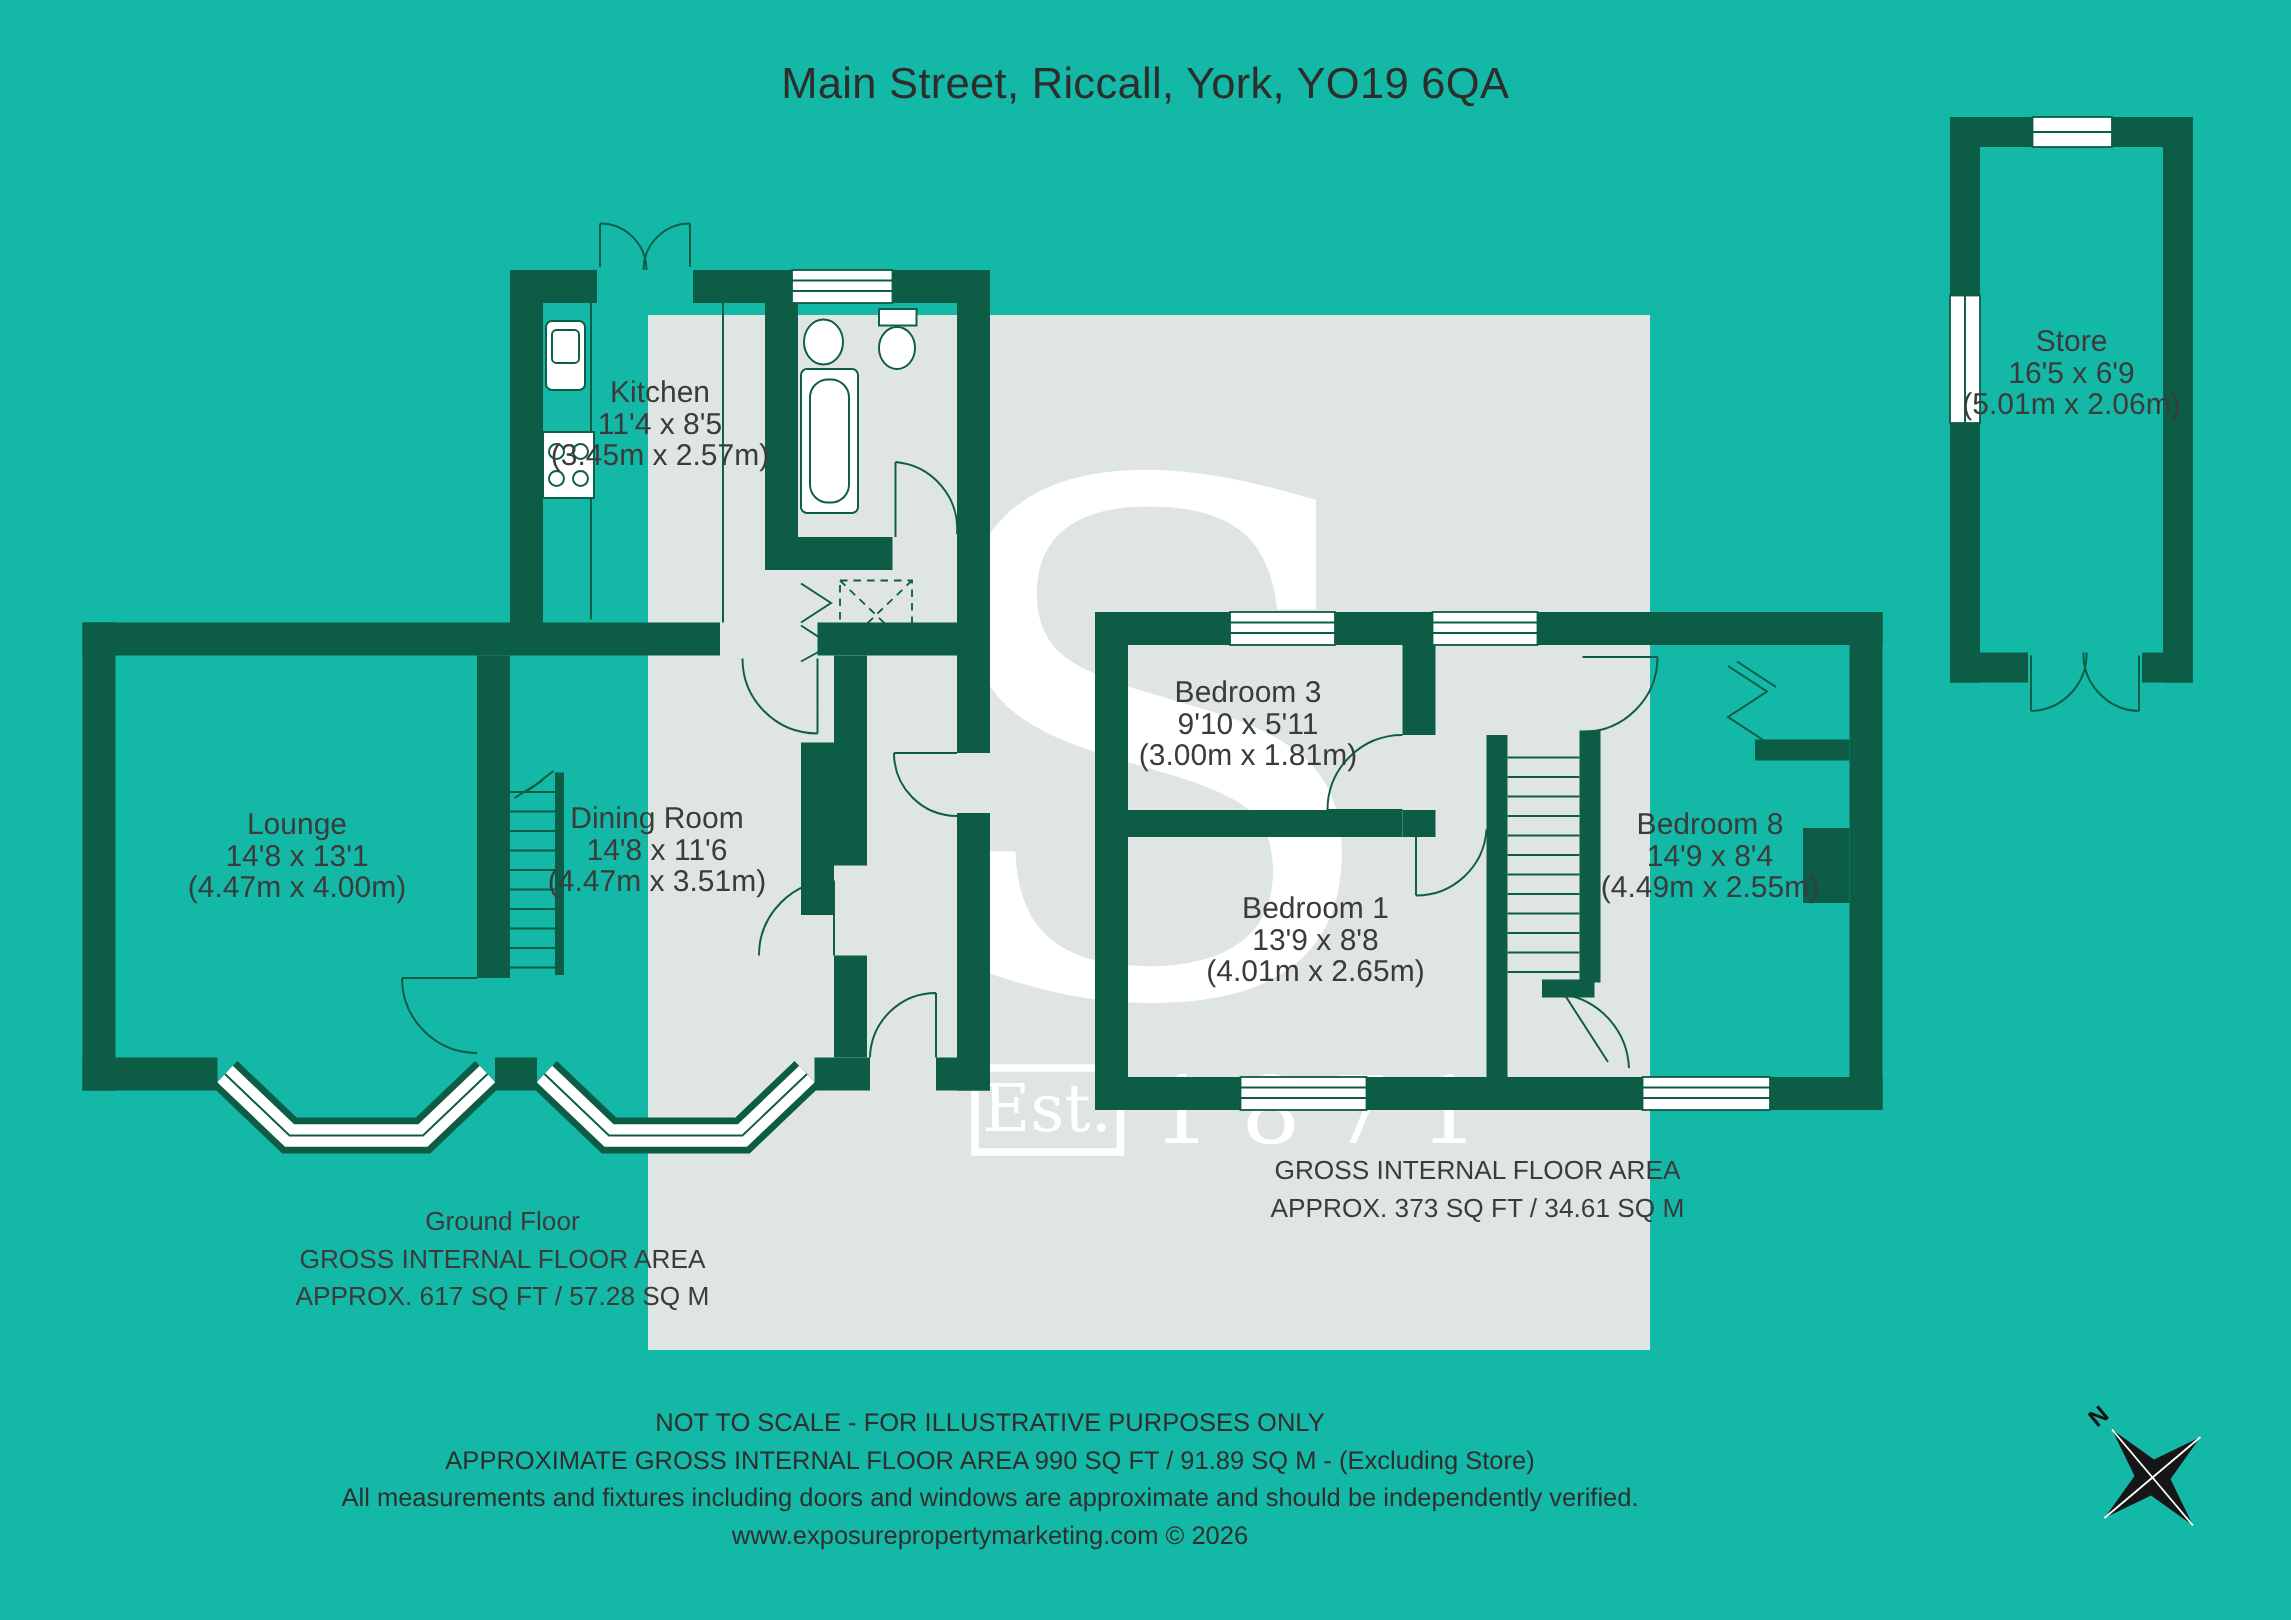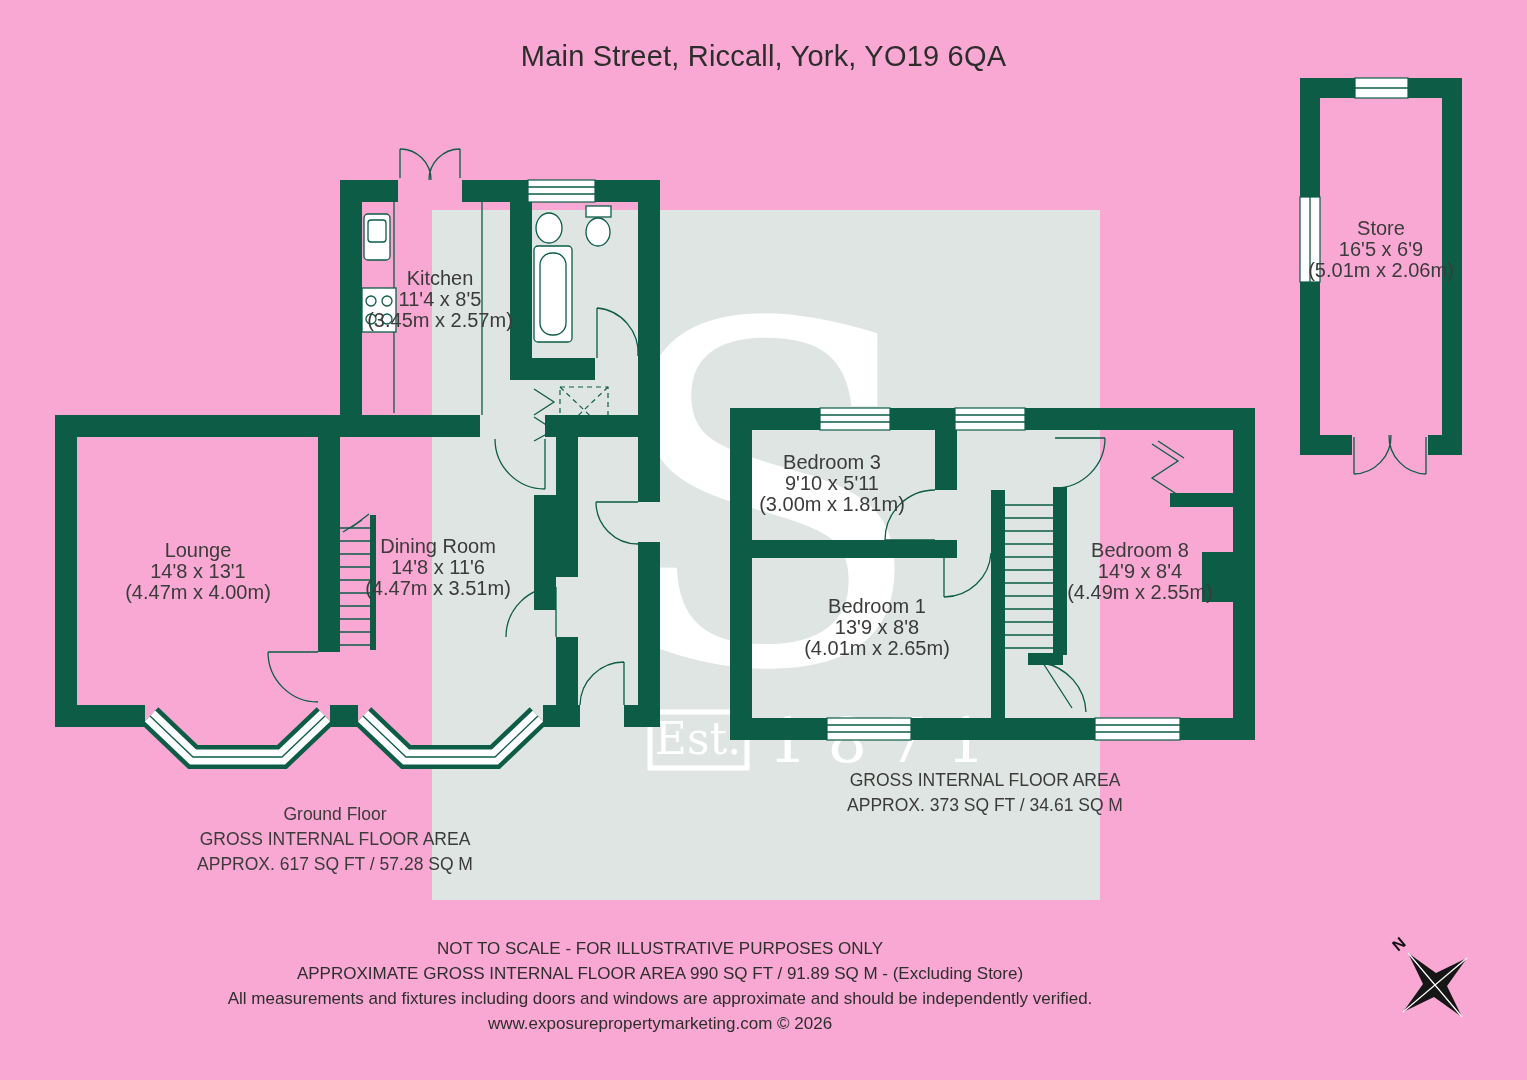--- a/index.html
+++ b/index.html
@@ -1,16 +1,16 @@
 <!DOCTYPE html>
 <html style="--wall: #0D5C46; --watermark_bg: #DFE5E2;"><head>
 <meta charset="utf-8">
 <style>
   html,body{margin:0;padding:0;background:#fff;}
-  .canvas{position:relative;width:1527px;height:1080px;background:#f9a8d4;
+  .canvas{position:relative;width:1527px;height:1080px;background:#14b8a6;
           font-family:"Liberation Sans",sans-serif;overflow:hidden;}
   .page-title{position:absolute;left:0;top:40px;width:1527px;text-align:center;
               font-size:29px;color:#2d2d2c;letter-spacing:0.2px;}
   .room-label{position:absolute;width:170px;text-align:center;
               font-size:20px;line-height:21px;color:#3b3b3a;}
   .floor-label{position:absolute;width:400px;text-align:center;
                font-size:17.5px;line-height:25px;color:#3b3b3a;}
   .footer{position:absolute;left:0;top:936px;width:1320px;text-align:center;
           font-size:17px;line-height:25px;color:#2e2e2d;}
   svg text.wm-s{font-family:"DejaVu Serif",serif;font-size:470px;fill:#ffffff;}
@@ -231,21 +231,21 @@
       </g>
     </g>
 
     <g>
       <path d="M1408,953 L1436,973 L1467,958 L1447,986 L1462,1017 L1434,997 L1403,1012 L1423,984 Z" fill="#161616"></path>
       <path d="M1435,985 L1408,953 M1435,985 L1467,958 M1435,985 L1462,1017 M1435,985 L1403,1012" stroke="#ffffff" stroke-width="1.2" fill="none"></path>
       <text class="compass-n" x="1398" y="952" transform="rotate(-40 1398 952)">N</text>
     </g>
   </svg>
 
-  <div class="room-label" style="left:355px;top:268px;">
+  <div class="room-label" style="left:355px;top:252px;">
     <div>Kitchen</div>
     <div>11'4 x 8'5</div>
     <div>(3.45m x 2.57m)</div>
   </div>
   <div class="room-label" style="left:113px;top:540px;">
     <div>Lounge</div>
     <div>14'8 x 13'1</div>
     <div>(4.47m x 4.00m)</div>
   </div>
   <div class="room-label" style="left:353px;top:536px;">

